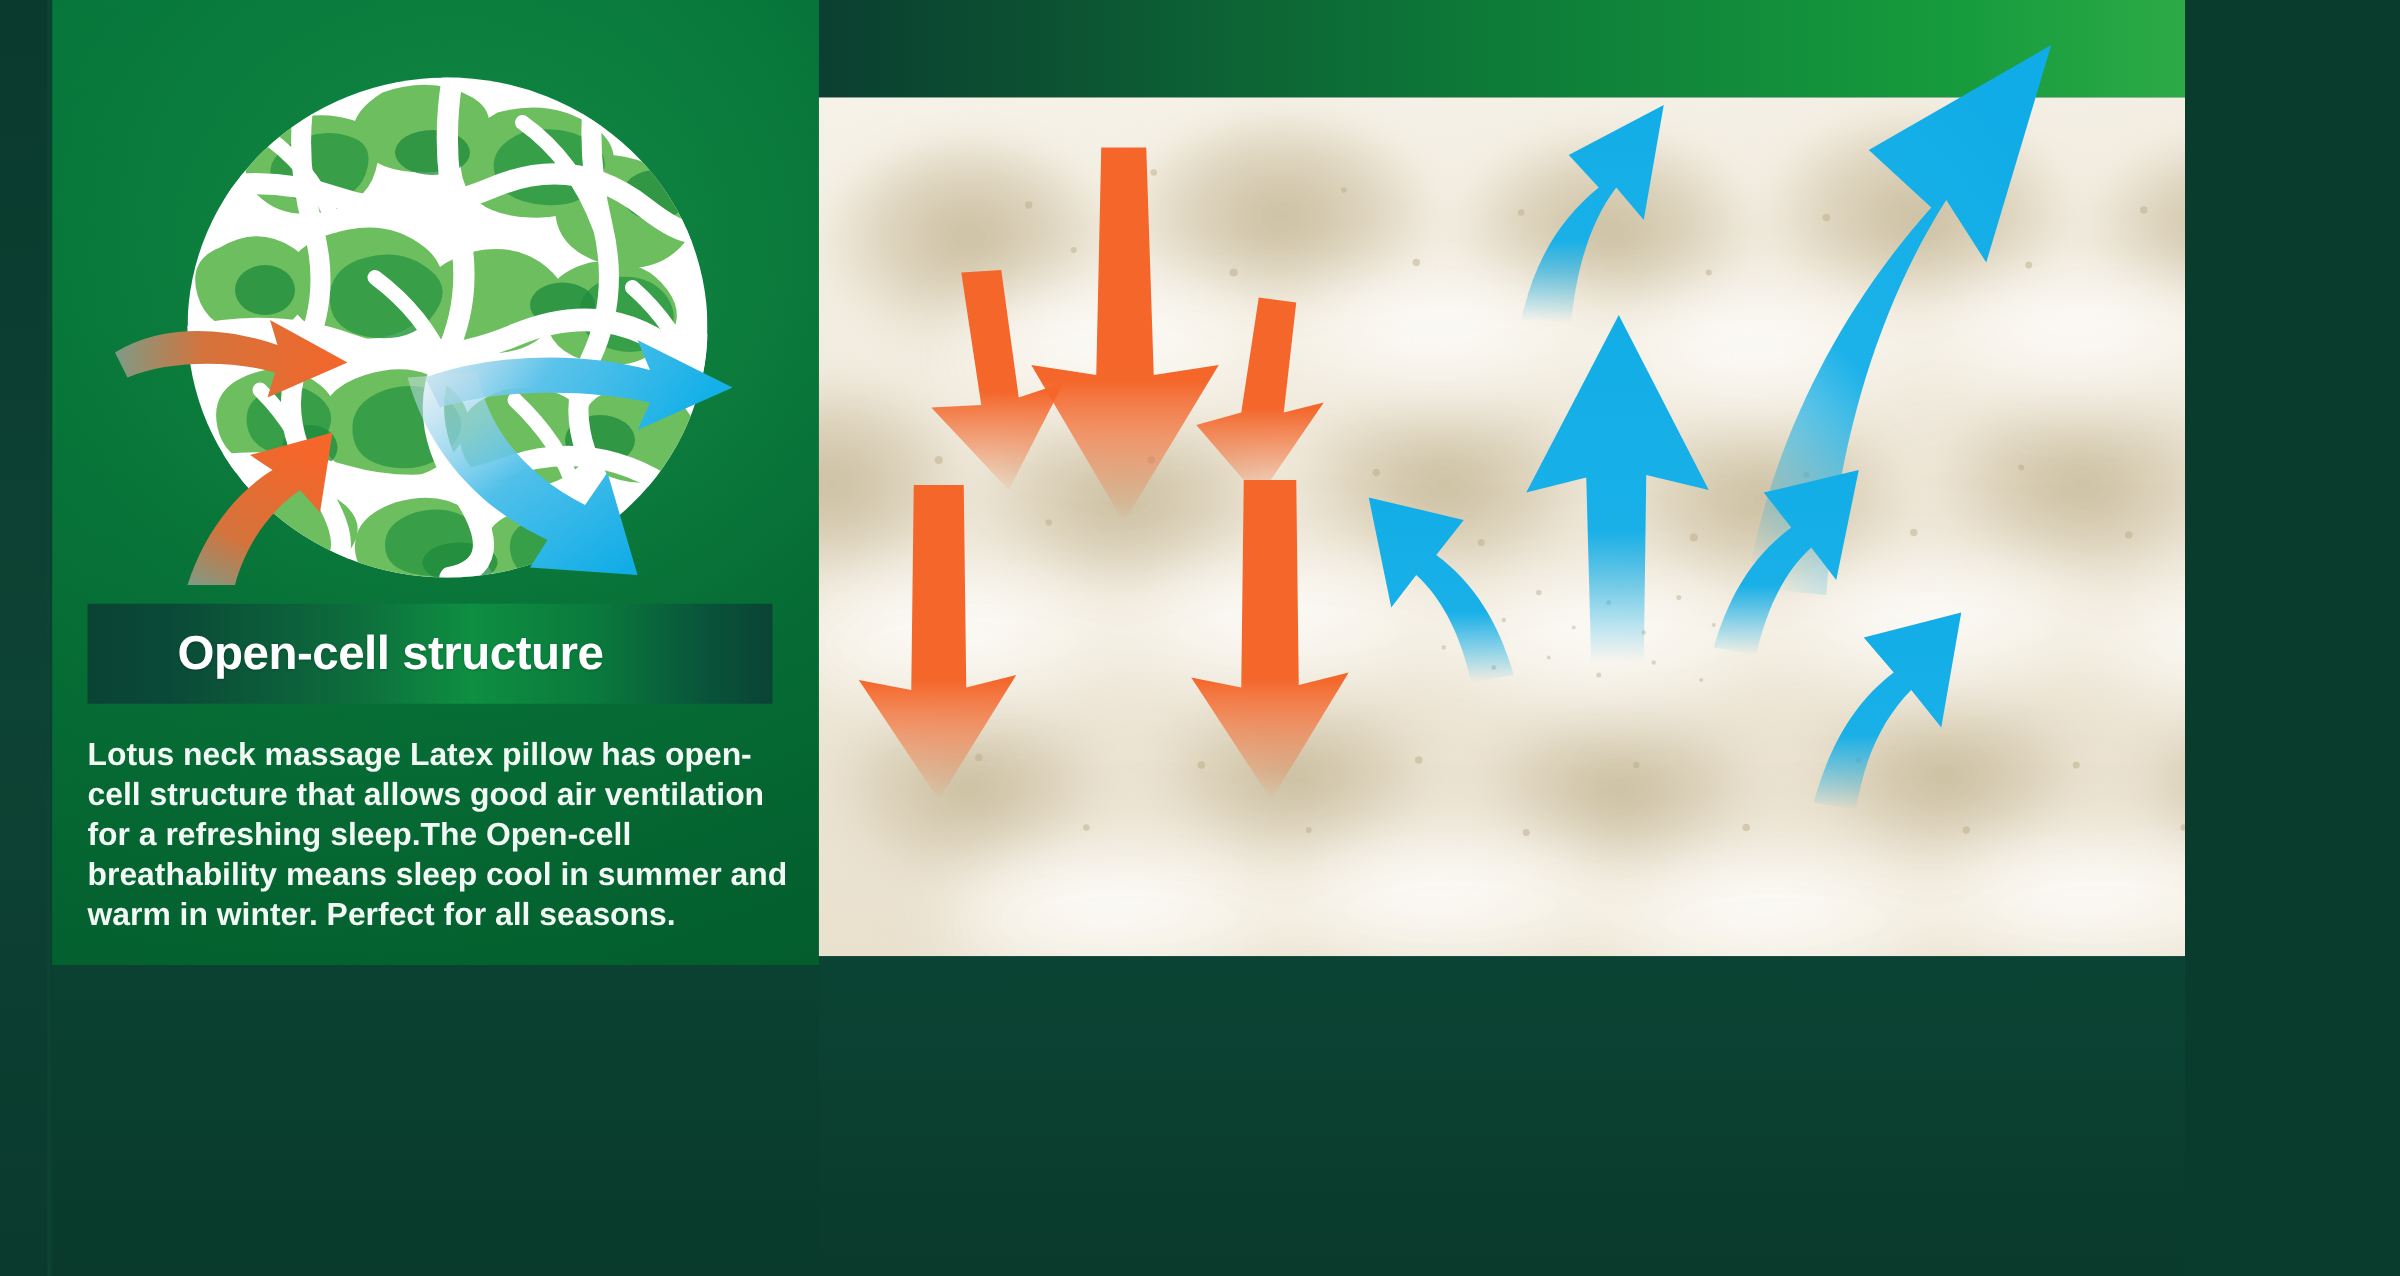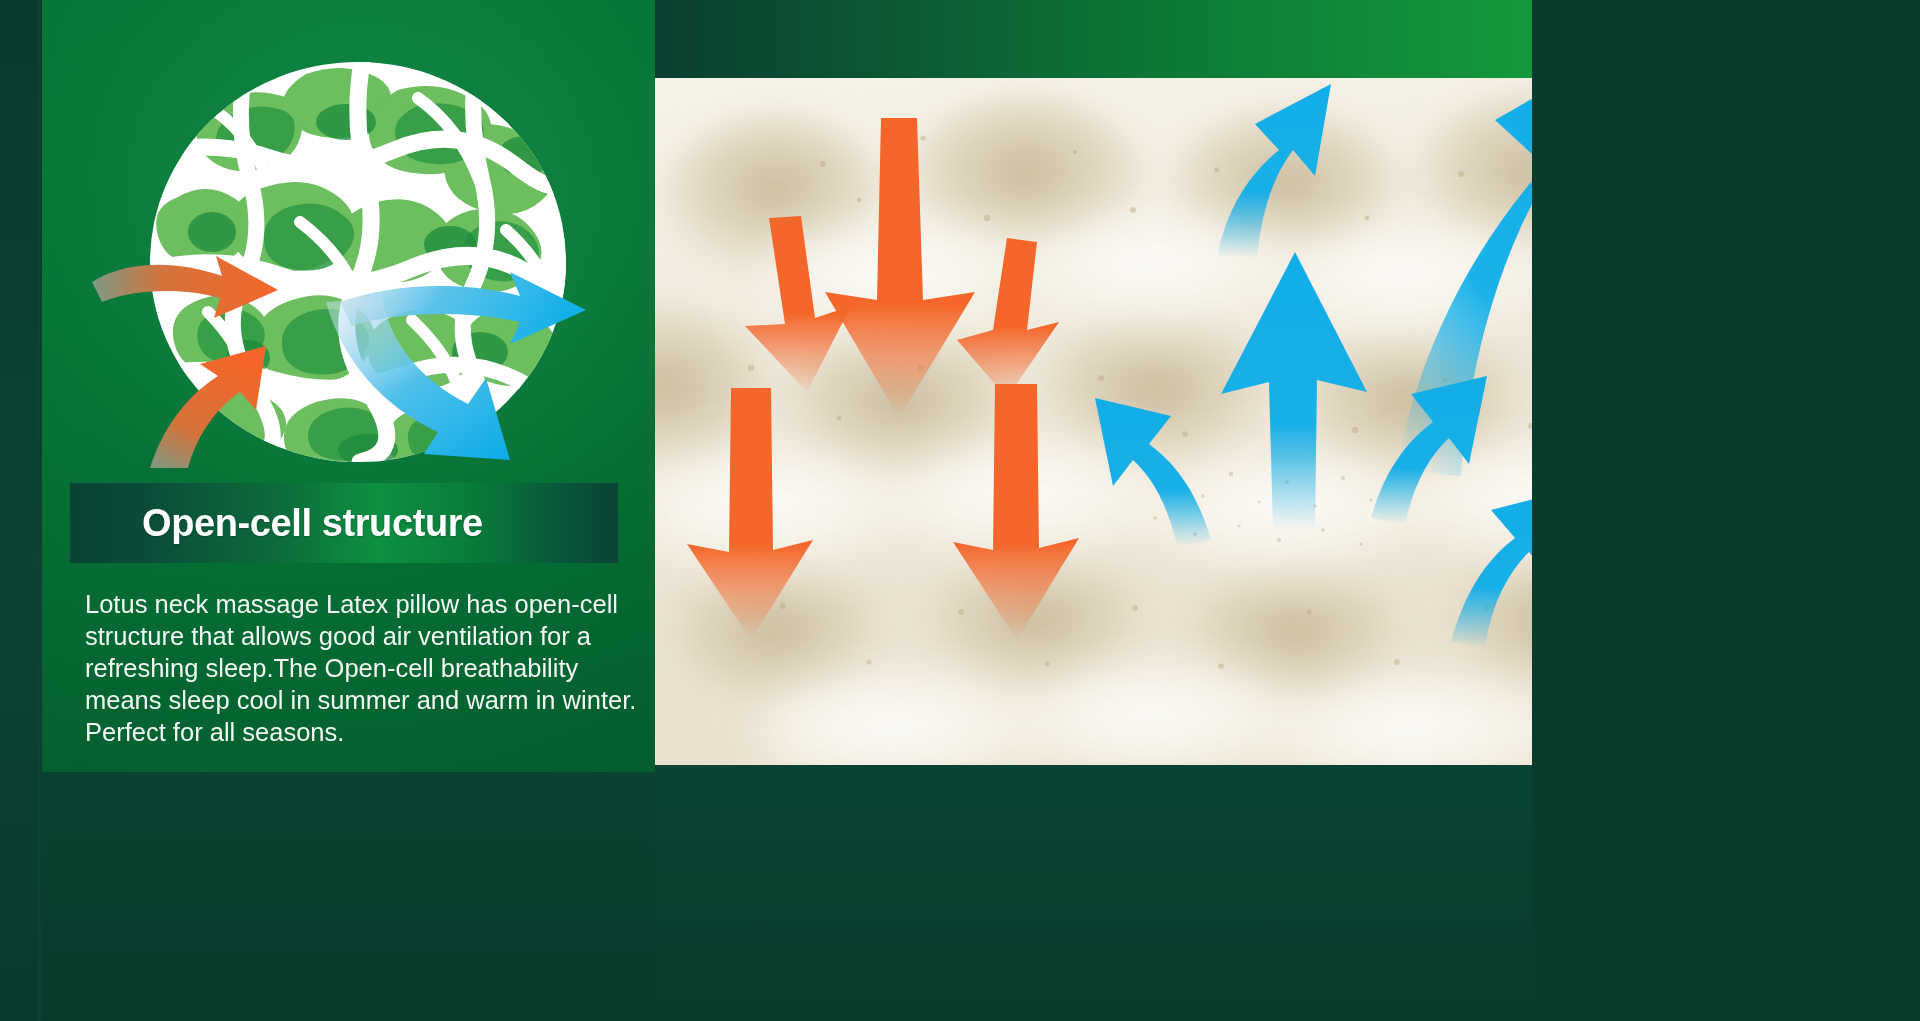--- a/index.html
+++ b/index.html
@@ -9,21 +9,21 @@
   }
   body {
     width: 1920px;
     height: 1021px;
     overflow: hidden;
     font-family: "Liberation Sans", sans-serif;
   }
 
   #stage {
     position: relative;
-    width: 1532px;
+    width: 1748px;
     height: 1021px;
     overflow: hidden;
     background: #0b3b2d;
   }
 
   
   .left-rail {
     position: absolute;
     left: 0; top: 0;
     width: 42px; height: 1021px;
@@ -98,23 +98,22 @@
   }
 
   
   .body-copy {
     position: absolute;
     left: 70px; top: 588px;
     width: 560px;
     color: #f2f8f4;
     font-size: 25.5px;
     line-height: 32px;
-    font-weight: 400;
+    font-weight: 700;
     white-space: pre-line;
-    margin-left: 15px;
   }
 
   
   .photo-frame {
     position: absolute;
     left: 655px; top: 0;
     width: 1265px; height: 1021px;
     overflow: hidden;
   }
   .top-green-band {

